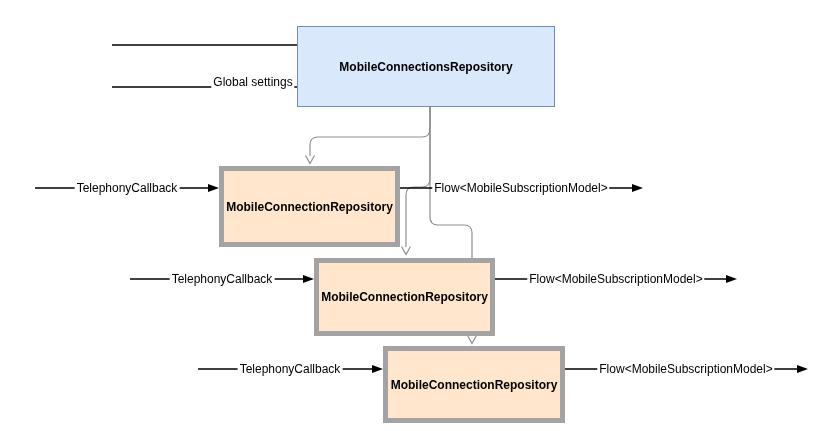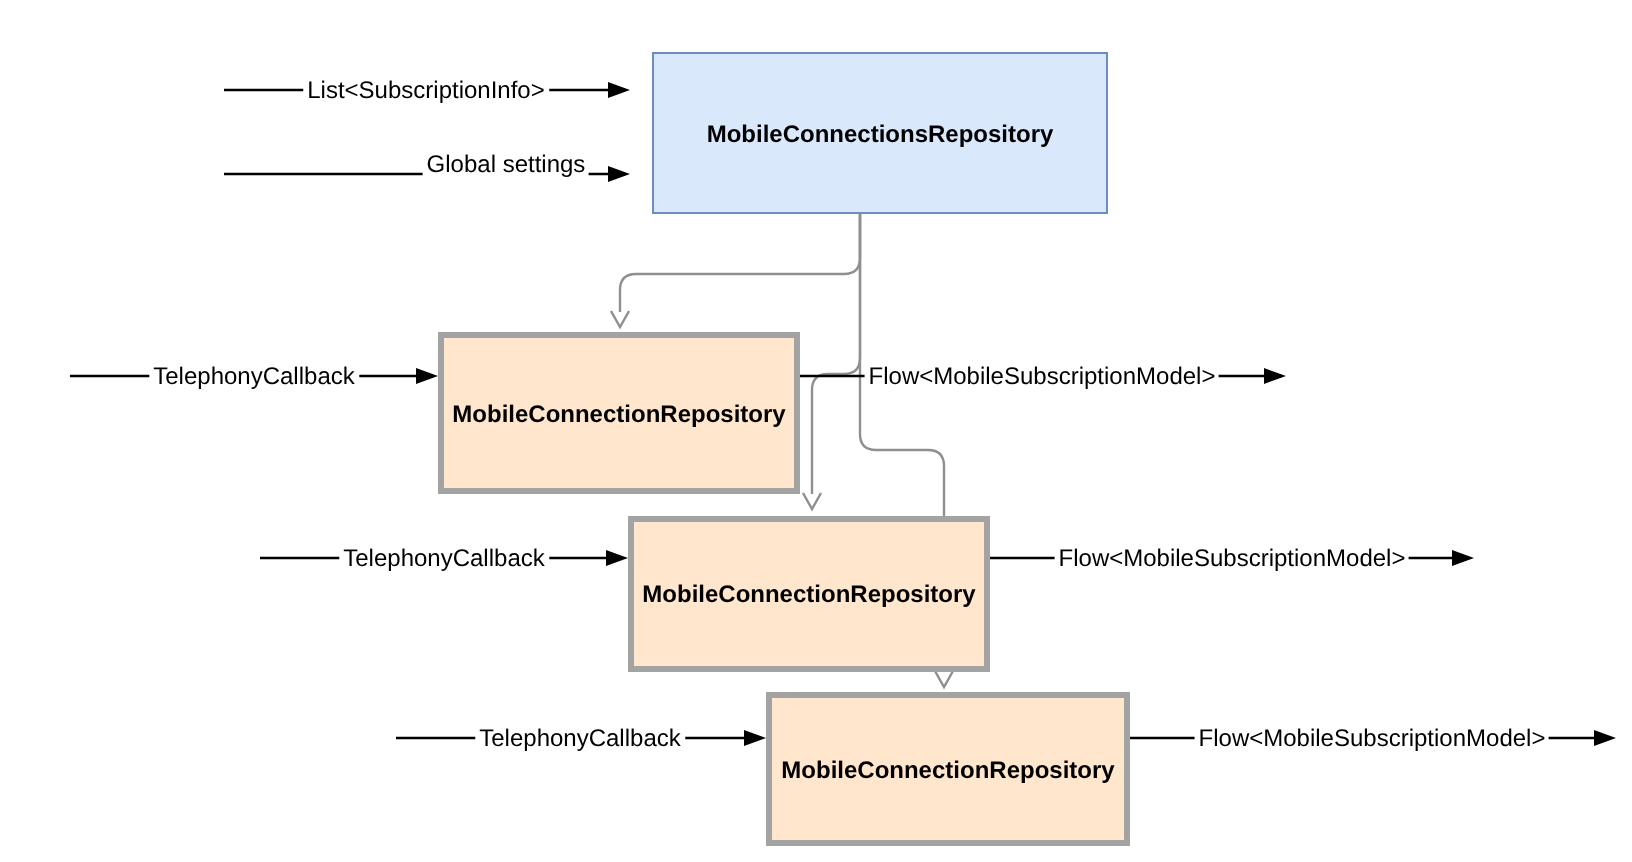--- a/index.html
+++ b/index.html
@@ -9,21 +9,21 @@
   }
   .canvas svg{position:absolute;left:0;top:0;z-index:1;}
   .node{
     position:absolute;z-index:2;display:flex;align-items:center;justify-content:center;
     box-sizing:border-box;text-align:center;
   }
   .node span{
     font-size:12px;font-weight:bold;color:#000;white-space:nowrap;line-height:14px;
   }
   .node.blue{background:#dae8fc;border:1px solid #6c8ebf;}
-  .node.orange{background:#ffe6cc;border:3px solid #a3a3a3;}
+  .node.orange{background:#ffe6cc;border:5px solid #a3a3a3;}
   .elabel{
     position:absolute;z-index:3;transform:translate(-50%,-50%);
     background:#ffffff;color:#000;font-size:12px;line-height:14px;
     white-space:nowrap;padding:0 2px;
   }
   .gray-edge{fill:none;stroke:#8f8f8f;stroke-width:1.2px;}
   .gray-arrow{fill:none;stroke:#8f8f8f;stroke-width:1.2px;}
   .black-edge{stroke:#000000;stroke-width:1.3px;}
   .black-arrow{fill:#000000;stroke:none;}
 </style>
@@ -65,37 +65,36 @@
       <polygon class="black-arrow" points="643,188 632,184 632,192"></polygon>
 
       <line class="black-edge" x1="495" y1="279" x2="728" y2="279"></line>
       <polygon class="black-arrow" points="737,279 726,275 726,283"></polygon>
 
       <line class="black-edge" x1="565" y1="369" x2="799" y2="369"></line>
       <polygon class="black-arrow" points="808,369 797,365 797,373"></polygon>
     </g>
   </svg>
 
-  <div class="node blue" style="left:326px;top:26px;width:228px;height:81px">
+  <div class="node blue" style="left:297px;top:26px;width:258px;height:81px">
     <span>MobileConnectionsRepository</span>
   </div>
 
   <div class="node orange" style="left:219px;top:166px;width:181px;height:81px">
     <span>MobileConnectionRepository</span>
   </div>
 
   <div class="node orange" style="left:314px;top:258px;width:181px;height:78px">
     <span>MobileConnectionRepository</span>
   </div>
 
   <div class="node orange" style="left:383px;top:346px;width:182px;height:77px">
     <span>MobileConnectionRepository</span>
   </div>
 
-  <span class="elabel" style="left:213px;top:45px">List&lt;SubscriptionInfo&gt;</span>
   <span class="elabel" style="left:253px;top:82px">Global settings</span>
   <span class="elabel" style="left:127px;top:188px">TelephonyCallback</span>
   <span class="elabel" style="left:222px;top:279px">TelephonyCallback</span>
   <span class="elabel" style="left:290px;top:369px">TelephonyCallback</span>
   <span class="elabel" style="left:521px;top:188px">Flow&lt;MobileSubscriptionModel&gt;</span>
   <span class="elabel" style="left:616px;top:279px">Flow&lt;MobileSubscriptionModel&gt;</span>
   <span class="elabel" style="left:686px;top:369px">Flow&lt;MobileSubscriptionModel&gt;</span>
 
 </div>
 

